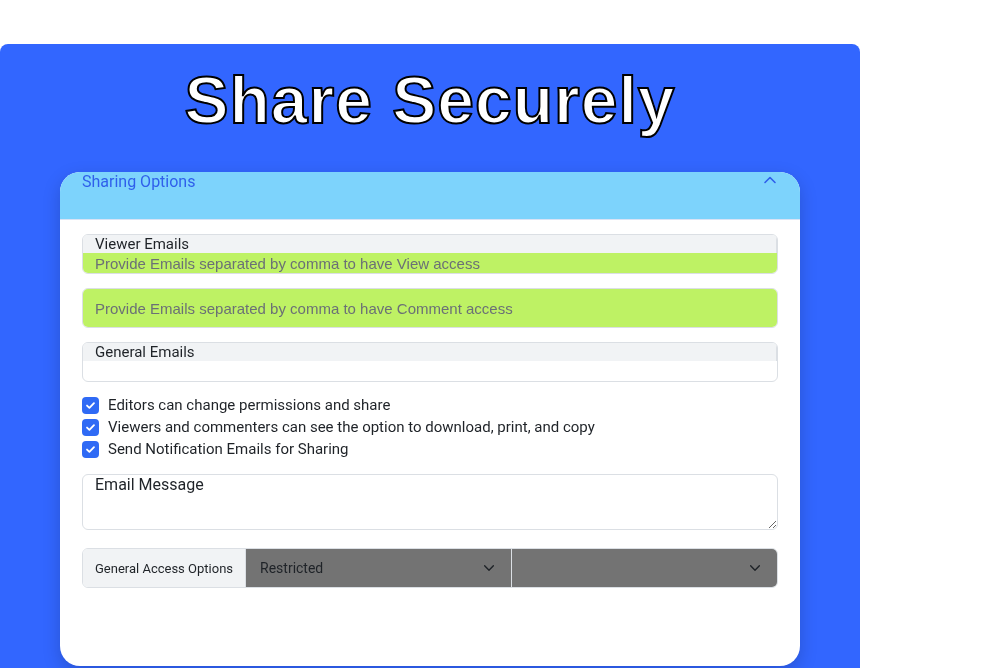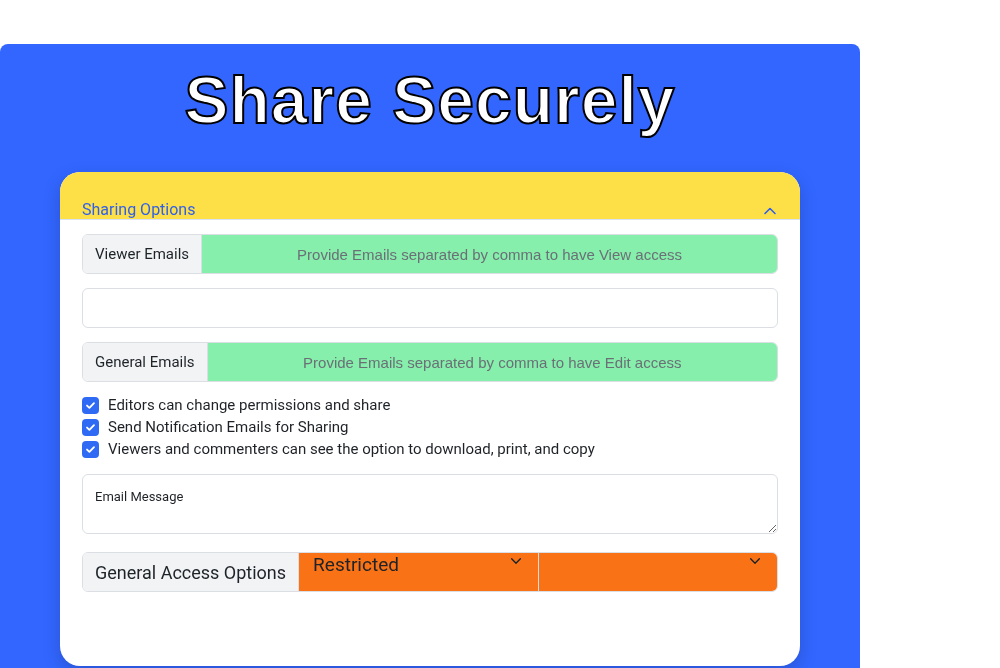--- a/index.html
+++ b/index.html
@@ -32,64 +32,64 @@
     position: absolute;
     left: 60px; right: 60px;
     top: 128px;
     bottom: 46px;
     background: #ffffff;
     border-radius: 20px;
     box-shadow: 0 6px 18px rgba(0,0,0,0.18);
     overflow: hidden;
   }
   .card-header {
-    background: #fde047;
+    background: #7dd3fc;
     border-bottom: 1px solid #d9e3f5;
     height: 48px;
     display: flex;
-    align-items: flex-end;
+    align-items: flex-start;
     justify-content: space-between;
     padding: 0 22px;
   }
   .card-header-title {
     color: #2f5feb;
     font-size: 16px;
   }
   .card-body {
     padding: 14px 22px 22px 22px;
   }
   .input-group {
     display: flex;
     width: 100%;
     border: 1px solid #dbdfe4;
     border-radius: 6px;
     overflow: hidden;
     margin-bottom: 14px;
     height: 40px;
+    flex-direction: column;
   }
   .input-group-label {
     background: #f1f3f5;
     border-right: 1px solid #dbdfe4;
     padding: 0 12px;
     display: flex;
     align-items: center;
     font-size: 15px;
     color: #1f2328;
     white-space: nowrap;
   }
   .input-group-field {
     flex: 1;
     border: none;
     outline: none;
     padding: 0 12px;
     font-size: 15px;
     color: #6b7076;
     height: 100%;
-    background: #86efac;
-    text-align: center;
+    background: #bef264;
   }
   .input-group-field::placeholder { color: #6b7076; }
   .check-row {
     display: flex;
     align-items: center;
     margin-bottom: 4px;
   }
   .check-row + .check-row { margin-top: 0; }
   .checkbox {
     width: 17px; height: 17px;
@@ -106,22 +106,22 @@
   .checkbox svg { display: block; }
   .check-label {
     font-size: 15px;
     color: #1f2328;
   }
   .textarea {
     width: 100%;
     border: 1px solid #dbdfe4;
     border-radius: 6px;
     min-height: 56px;
-    padding: 14px 12px;
-    font-size: 13px;
+    padding: 0 12px;
+    font-size: 16px;
     color: #7f1d1d;
     font-family: inherit;
     resize: vertical;
     margin-top: 12px;
     margin-bottom: 14px;
     outline: none;
   }
   .textarea::placeholder { color: #1f2328; }
   .select-row {
     display: flex;
@@ -130,34 +130,34 @@
     border-radius: 6px;
     overflow: hidden;
     height: 40px;
   }
   .select-label {
     background: #f1f3f5;
     border-right: 1px solid #dbdfe4;
     padding: 0 12px;
     display: flex;
     align-items: center;
-    font-size: 18px;
+    font-size: 13px;
     color: #1f2328;
     white-space: nowrap;
   }
   .select-box {
     flex: 1;
     border-right: 1px solid #dbdfe4;
     display: flex;
-    align-items: flex-start;
+    align-items: center;
     justify-content: space-between;
     padding: 0 14px;
-    font-size: 19px;
-    color: #1f2328;
-    background: #f97316;
+    font-size: 14px;
+    color: #1f2328;
+    background: #737373;
   }
   .select-box:last-child { border-right: none; }
   .chevron-icon {
     width: 16px; height: 16px;
     display: inline-flex;
     align-items: center;
     justify-content: center;
   }
 </style>
 </head>
@@ -179,52 +179,52 @@
     </div>
 
     <div class="card-body">
 
       <div class="input-group">
         <span class="input-group-label">Viewer Emails</span>
         <input class="input-group-field" type="text" placeholder="Provide Emails separated by comma to have View access" style="">
       </div>
 
       <div class="input-group">
+        <input class="input-group-field" type="text" placeholder="Provide Emails separated by comma to have Comment access" style="">
       </div>
 
       <div class="input-group">
         <span class="input-group-label">General Emails</span>
-        <input class="input-group-field" type="text" placeholder="Provide Emails separated by comma to have Edit access" style="">
       </div>
 
       <div class="check-row">
         <span class="checkbox">
           <svg width="11" height="11" viewBox="0 0 12 12">
               <path d="M2.2 6.1 L4.8 8.6 L9.8 3.4" fill="none" stroke="#ffffff" stroke-width="2" stroke-linecap="round" stroke-linejoin="round"></path>
             </svg>
         </span>
         <span class="check-label">Editors can change permissions and share</span>
       </div>
 
       <div class="check-row">
         <span class="checkbox">
           <svg width="11" height="11" viewBox="0 0 12 12">
               <path d="M2.2 6.1 L4.8 8.6 L9.8 3.4" fill="none" stroke="#ffffff" stroke-width="2" stroke-linecap="round" stroke-linejoin="round"></path>
             </svg>
         </span>
-        <span class="check-label">Send Notification Emails for Sharing</span>
+        <span class="check-label">Viewers and commenters can see the option to download, print, and copy</span>
       </div>
 
       <div class="check-row">
         <span class="checkbox">
           <svg width="11" height="11" viewBox="0 0 12 12">
               <path d="M2.2 6.1 L4.8 8.6 L9.8 3.4" fill="none" stroke="#ffffff" stroke-width="2" stroke-linecap="round" stroke-linejoin="round"></path>
             </svg>
         </span>
-        <span class="check-label">Viewers and commenters can see the option to download, print, and copy</span>
+        <span class="check-label">Send Notification Emails for Sharing</span>
       </div>
 
       <textarea class="textarea" placeholder="Email Message" style=""></textarea>
 
       <div class="select-row">
         <span class="select-label">General Access Options</span>
         <div class="select-box">
           <span>Restricted</span>
           <span class="chevron-icon">
             <svg width="14" height="14" viewBox="0 0 16 16">

